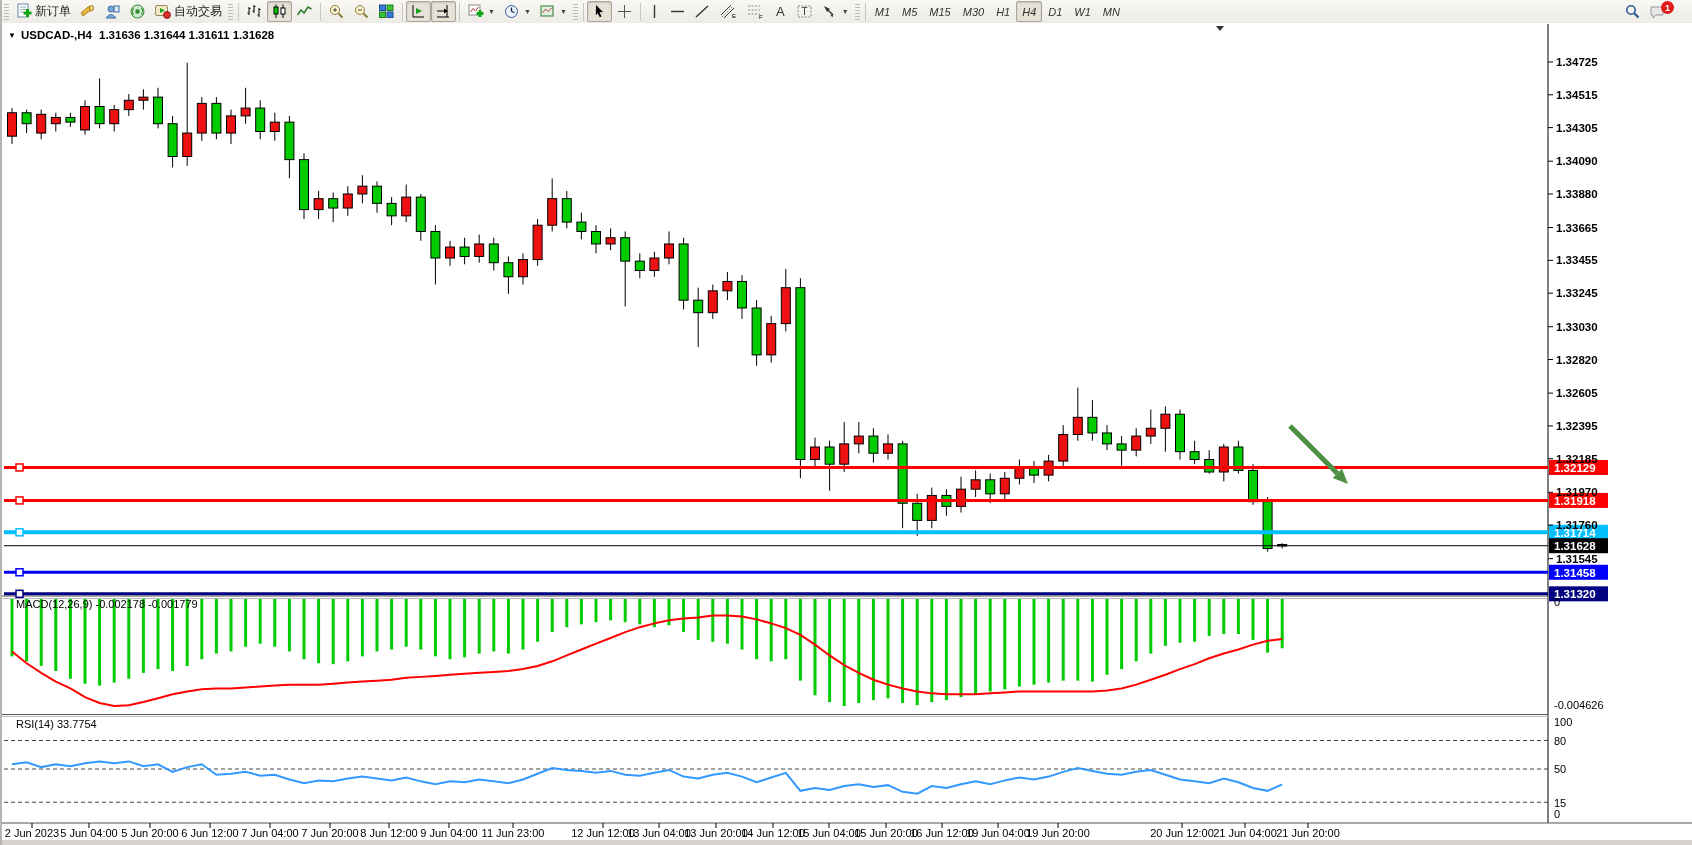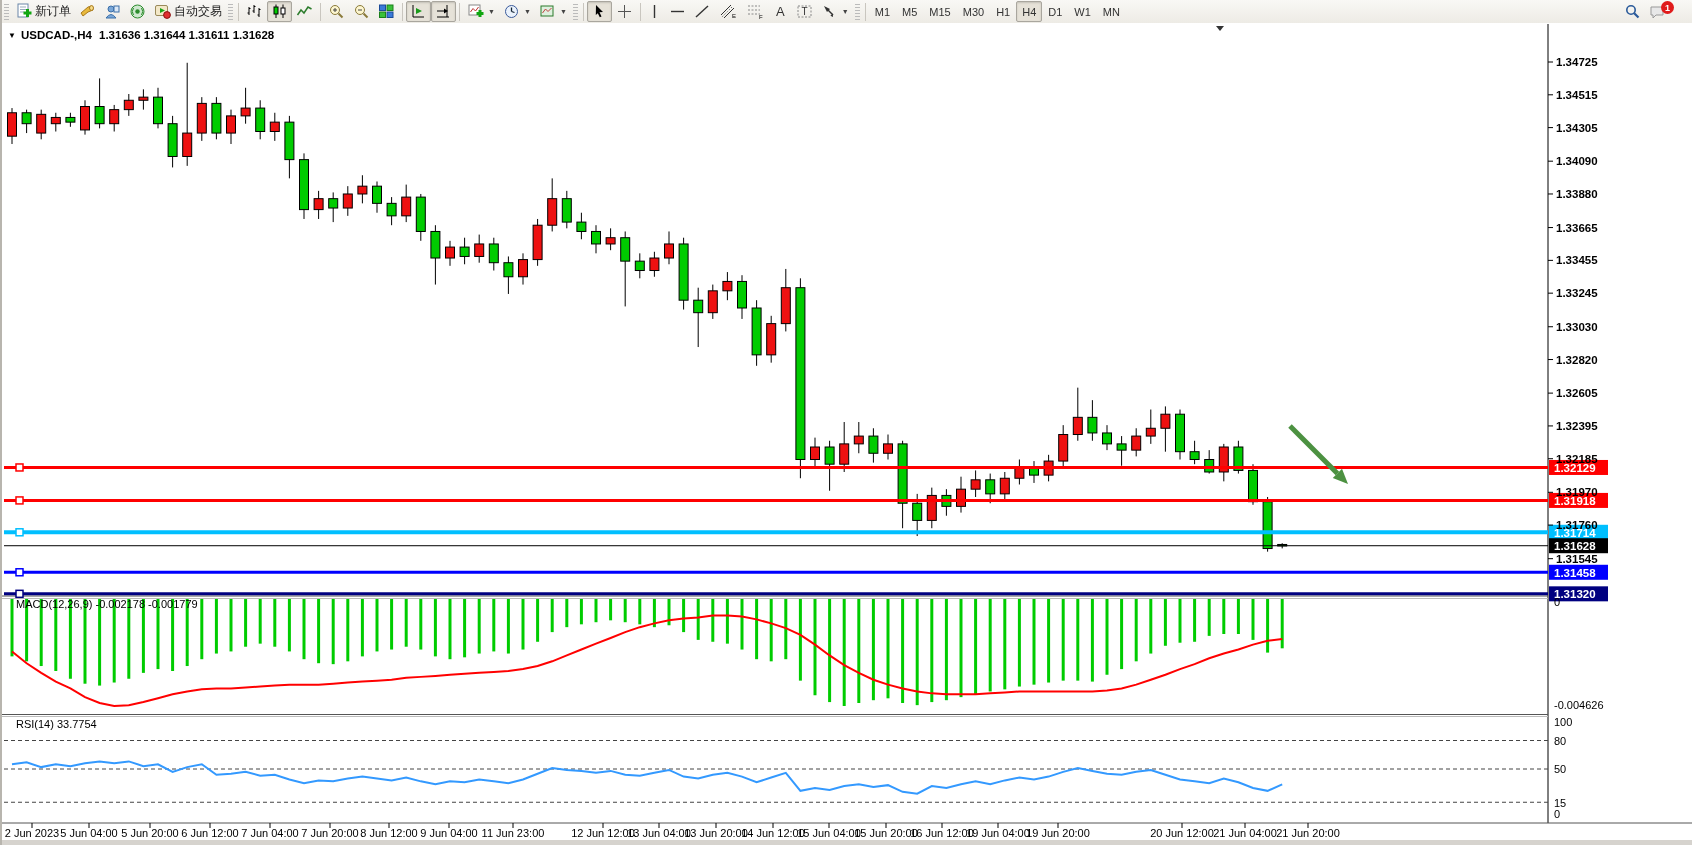--- a/index.html
+++ b/index.html
@@ -11,21 +11,21 @@
     display:flex;align-items:center;font-size:12px;color:#222;}
   .grip{width:5px;height:16px;margin:0 2px;
     background:repeating-linear-gradient(#bbb 0 1px,transparent 1px 3px);}
   .sep{width:1px;height:18px;background:#c9c6bf;margin:0 3px;}
   .tbtn{display:inline-flex;align-items:center;gap:3px;height:19px;padding:0 3px;
     border:1px solid transparent;border-radius:2px;cursor:default;white-space:nowrap;}
   .tbtn.pressed{background:#e6e2d8;border-color:#a9a69e;box-shadow:inset 0 1px 2px rgba(0,0,0,.15);}
   .tbtn svg{display:block;}
   .caret{font-size:7px;color:#444;margin-left:1px;}
   .tf{padding:0 5px;height:19px;display:inline-flex;align-items:center;border:1px solid transparent;
-     border-radius:2px;font-size:11px;color:#333;}
+     border-radius:2px;font-size:11px;color:#333;font-style:italic;}
   .tf.pressed{background:#e6e2d8;border-color:#a9a69e;box-shadow:inset 0 1px 2px rgba(0,0,0,.15);text-align:right;}
   #right-tools{margin-left:auto;display:flex;align-items:center;margin-right:6px;}
   #chat-badge{position:relative;top:-4px;left:-8px;background:#e01b1b;color:#fff;border-radius:50%;
      width:13px;height:13px;font-size:9px;font-weight:bold;display:inline-flex;
      align-items:center;justify-content:center;}
   
   #chart{position:absolute;left:0;top:23px;}
   text{font-family:"Liberation Sans",sans-serif;}
 </style>
 </head>

